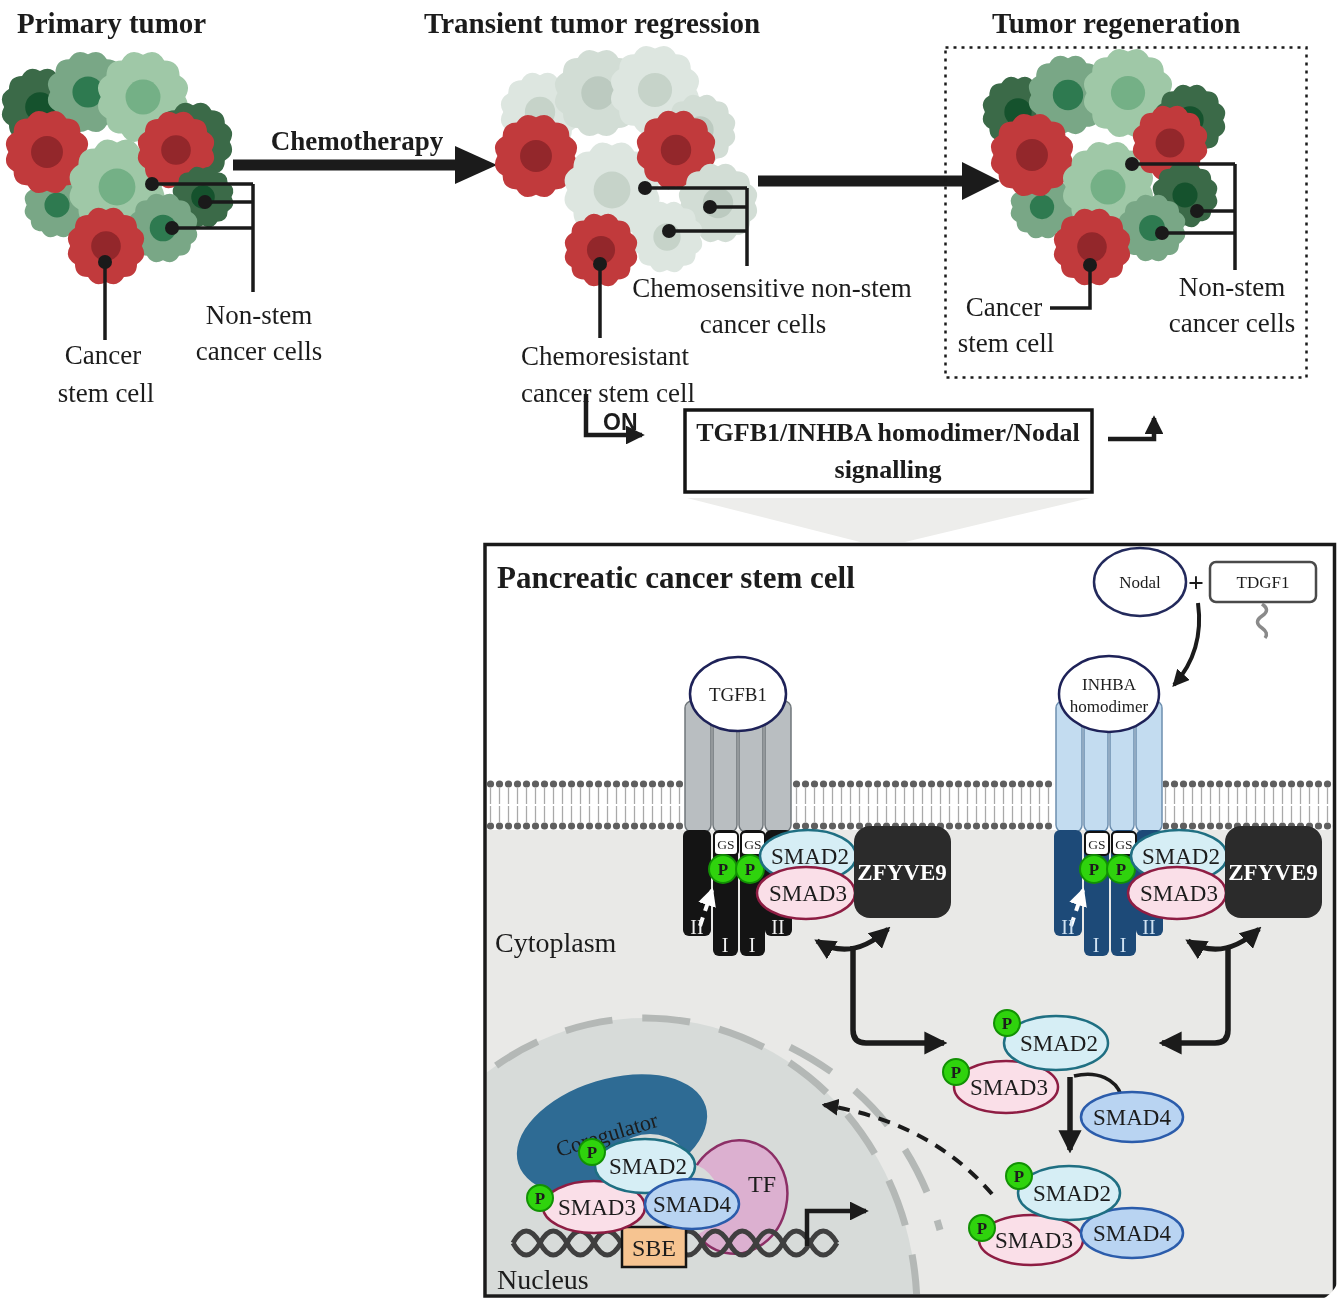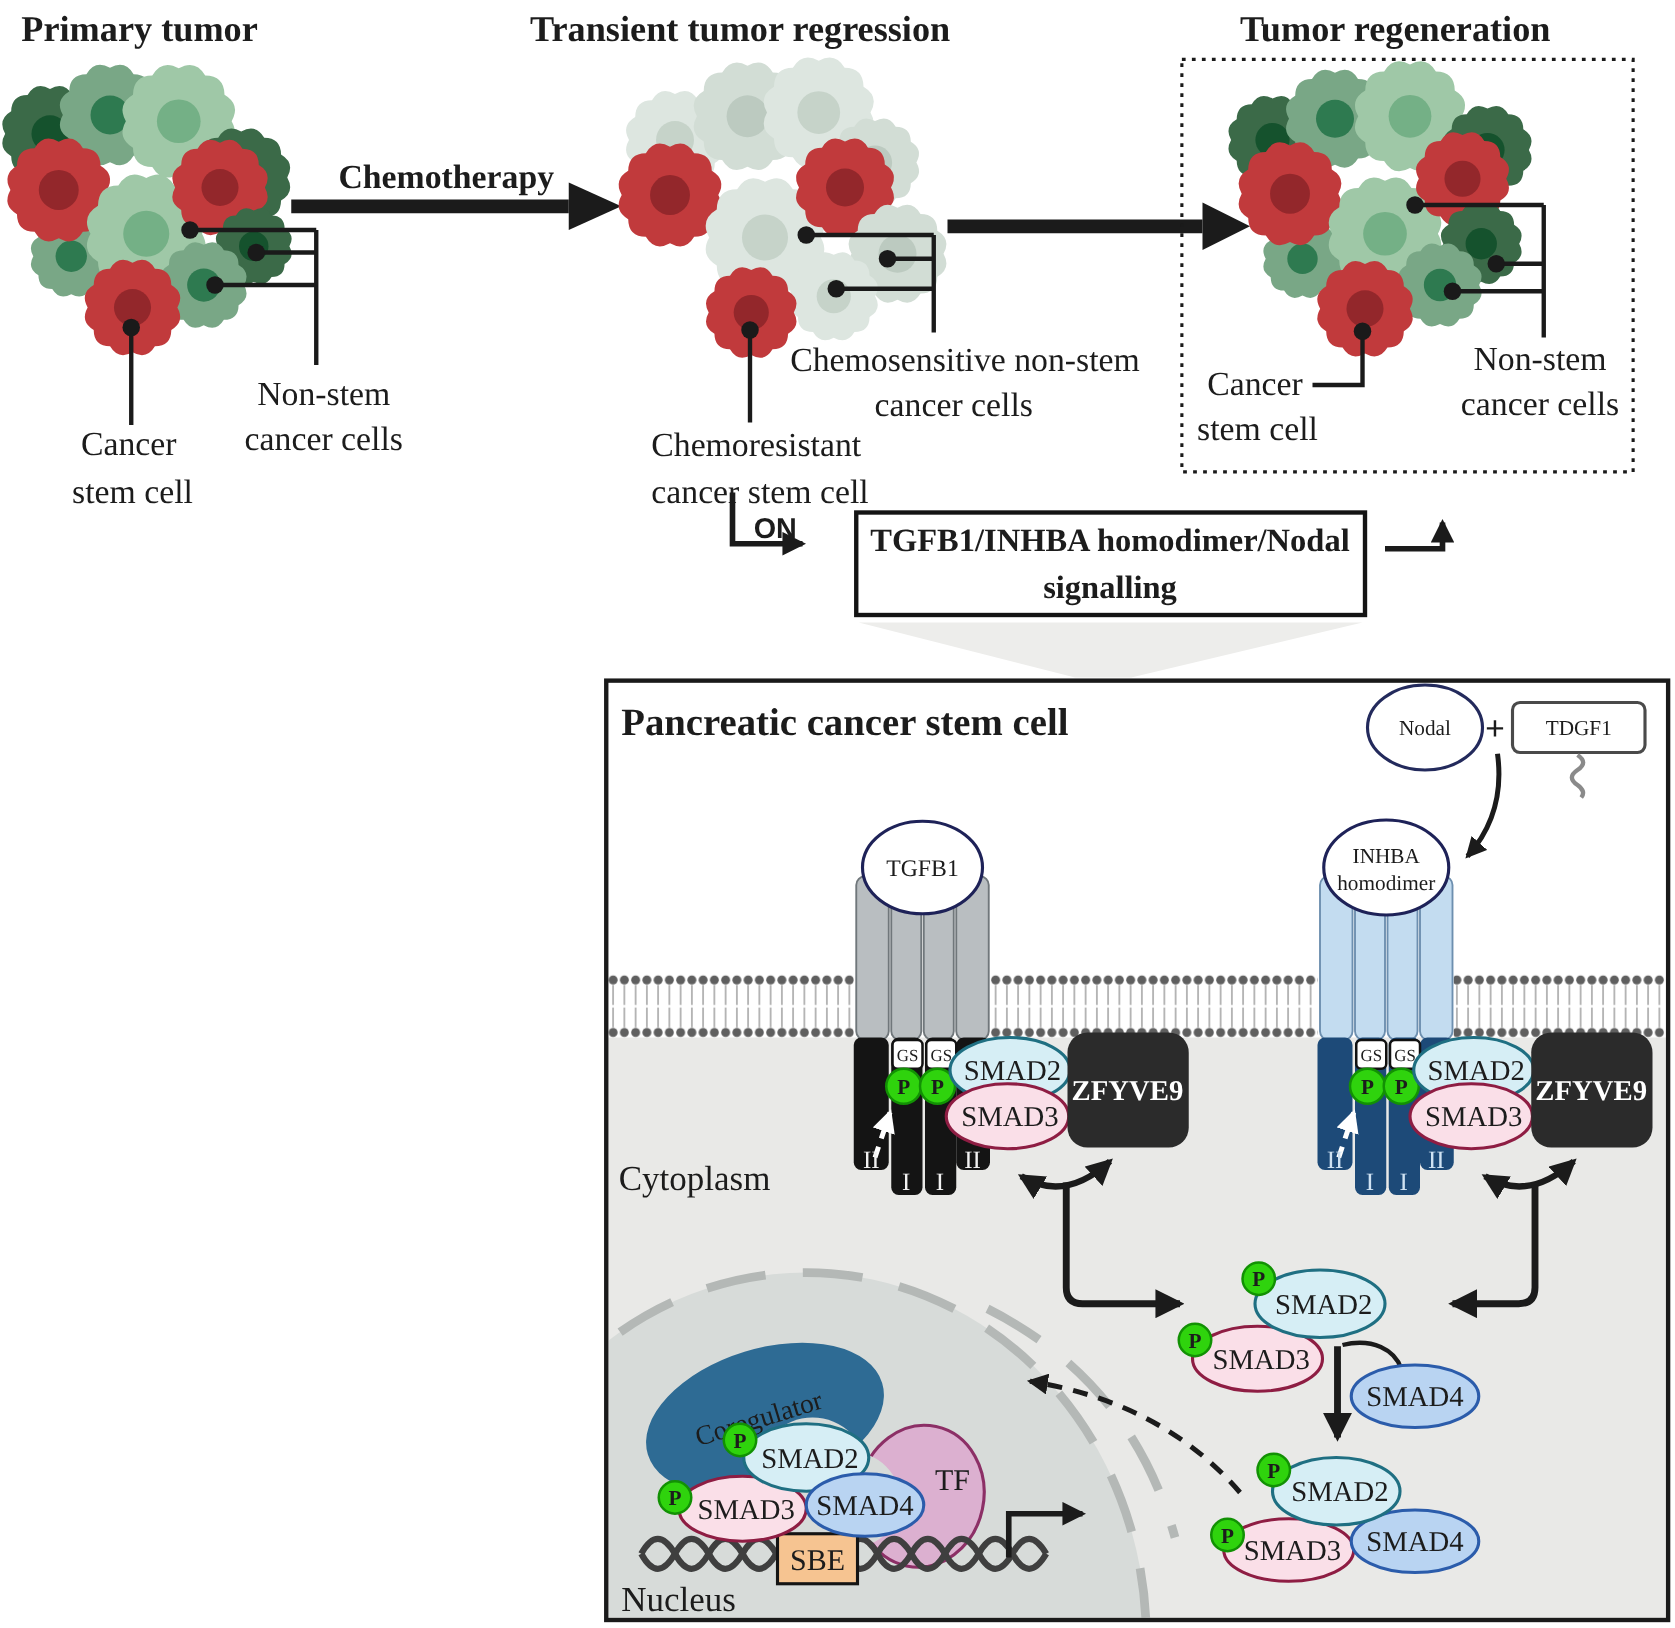--- a/index.html
+++ b/index.html
@@ -1,16 +1,16 @@
 <!DOCTYPE html>
 <html><head>
 <meta charset="utf-8">
 <style>
   html,body{margin:0;padding:0;background:#ffffff;}
-  .stage{position:relative;width:1340px;height:1302px;background:#ffffff;overflow:hidden;}
+  .stage{position:relative;width:1340px;height:1302px;background:#ffffff;overflow:hidden;border-radius:31px;}
   svg{font-family:"Liberation Serif","DejaVu Serif",serif;}
   text{fill:#1c1c1c;}
   .title{font-size:29px;font-weight:700;}
   .lbl{font-size:27px;}
   .boxtxt{font-size:26px;font-weight:600;}
   .ontxt{font-family:"Liberation Sans","DejaVu Sans",sans-serif;font-size:23px;font-weight:700;}
   .paneltitle{font-size:31px;font-weight:700;}
   .prot{font-size:23px;}
   .protb{font-size:23px;font-weight:700;fill:#ffffff;}
   .small{font-size:17px;}

